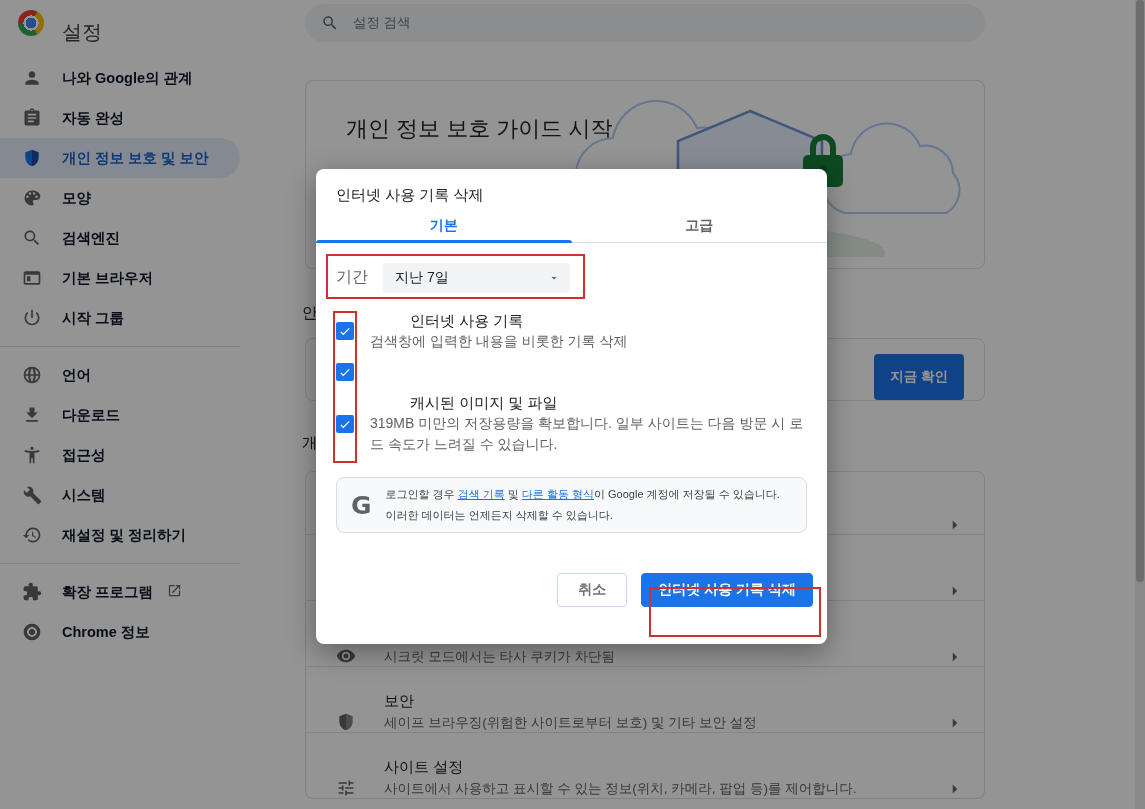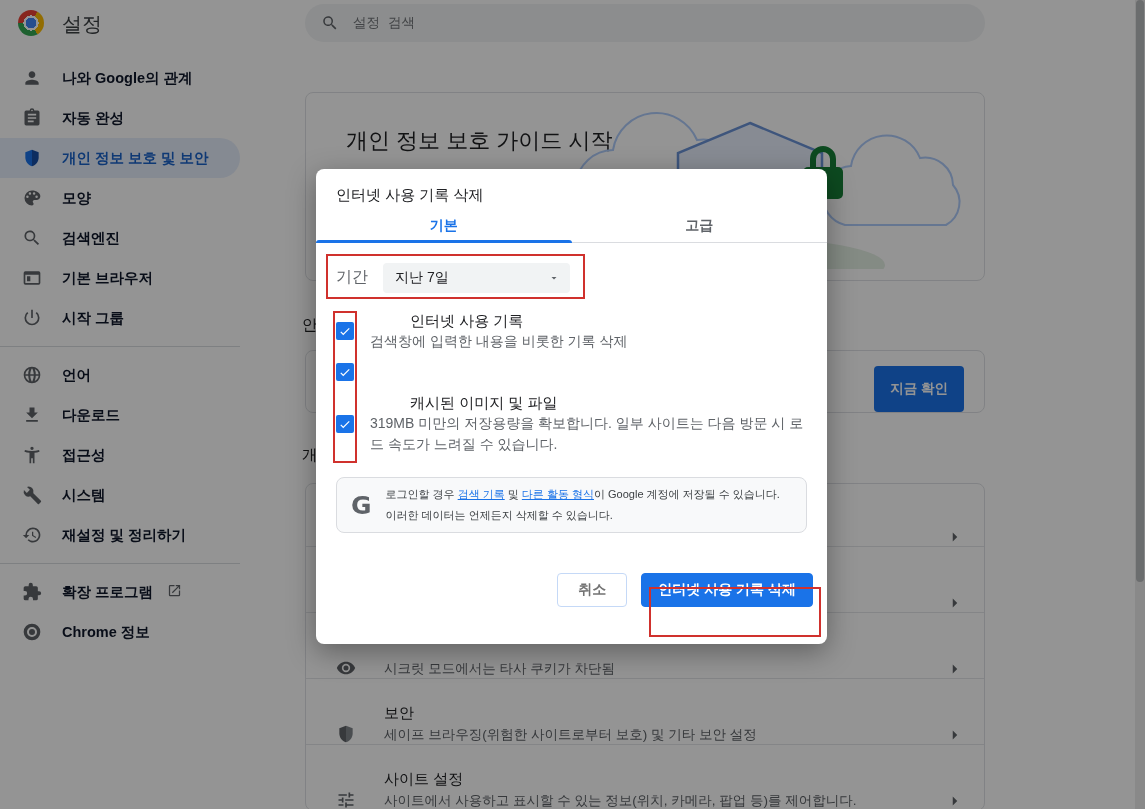--- a/index.html
+++ b/index.html
@@ -9,29 +9,29 @@
     overflow:hidden; font-family:"Liberation Sans", sans-serif; color:#202124;
   }
   
   .topbar { position:absolute; top:0; left:0; right:0; height:48px; background:#fff; }
   .chrome-logo {
     position:absolute; left:18px; top:10px; width:26px; height:26px; border-radius:50%;
     background:
       radial-gradient(circle at 50% 50%, #4285f4 0 30%, #fff 30% 41%, rgba(0,0,0,0) 41%),
       conic-gradient(from 30deg, #fbbc05 0 120deg, #34a853 120deg 240deg, #ea4335 240deg 360deg);
   }
-  .page-title { position:absolute; left:62px; top:11px; font-size:20px; color:#3c4043; }
+  .page-title { position:absolute; left:62px; top:19px; font-size:20px; color:#3c4043; }
   .searchbar {
     position:absolute; left:305px; top:4px; width:680px; height:38px;
     background:#f1f3f4; border-radius:19px; display:flex; align-items:center; padding:0 16px;
   }
   .searchbar svg { width:18px; height:18px; fill:#5f6368; margin-right:14px; flex:none; }
   .searchbar input {
     border:none; background:transparent; outline:none; font-size:13.5px; width:100%;
-    font-family:Liberation Mono, monospace; color:#a21caf;
+    font-family:Liberation Serif, serif; color:#a21caf;
   }
   .searchbar input::placeholder { color:#73767a; }
   
   .sidebar { position:absolute; left:0; top:48px; width:240px; }
   .sidebar .pad { height:10px; }
   .nav-item {
     height:40px; display:flex; align-items:center; gap:20px; padding-left:22px;
     font-size:14.5px; font-weight:bold; color:#0f172a; cursor:pointer;
     border-radius:0 20px 20px 0;
   }
@@ -39,21 +39,21 @@
   .nav-item.selected { background:#e6eefc; color:#1a63c9; }
   .nav-divider { height:1px; background:#dadce0; margin:8px 0; }
   .ext-icon { margin-left:-6px; }
   .ext-icon svg { width:15px; height:15px; }
   
   .main { position:absolute; left:240px; top:48px; width:895px; }
   .card {
     border:1px solid #dfe1e5; border-radius:8px; background:#fff;
     margin-left:65px; width:680px;
   }
-  .card-guide { margin-top:44px; height:189px; position:relative; overflow:hidden; }
+  .card-guide { margin-top:32px; height:189px; position:relative; overflow:hidden; }
   .card-guide h1 { margin:33px 0 0 40px; font-size:22px; font-weight:400; color:#202124; }
   .illus { position:absolute; right:14px; top:12px; }
   .section-title { margin:34px 0 0 62px; font-size:15.5px; color:#202124; line-height:20px; }
   .section-title.second { margin-top:32px; }
   .card-safety { margin-top:15px; height:63px; position:relative; }
   .check-now-btn {
     position:absolute; right:20px; top:15px; height:46px; padding:0 16px;
     background:#1a73e8; color:#fff; border:none; border-radius:4px;
     font-size:13.5px; font-weight:bold; font-family:inherit; cursor:pointer;
   }

